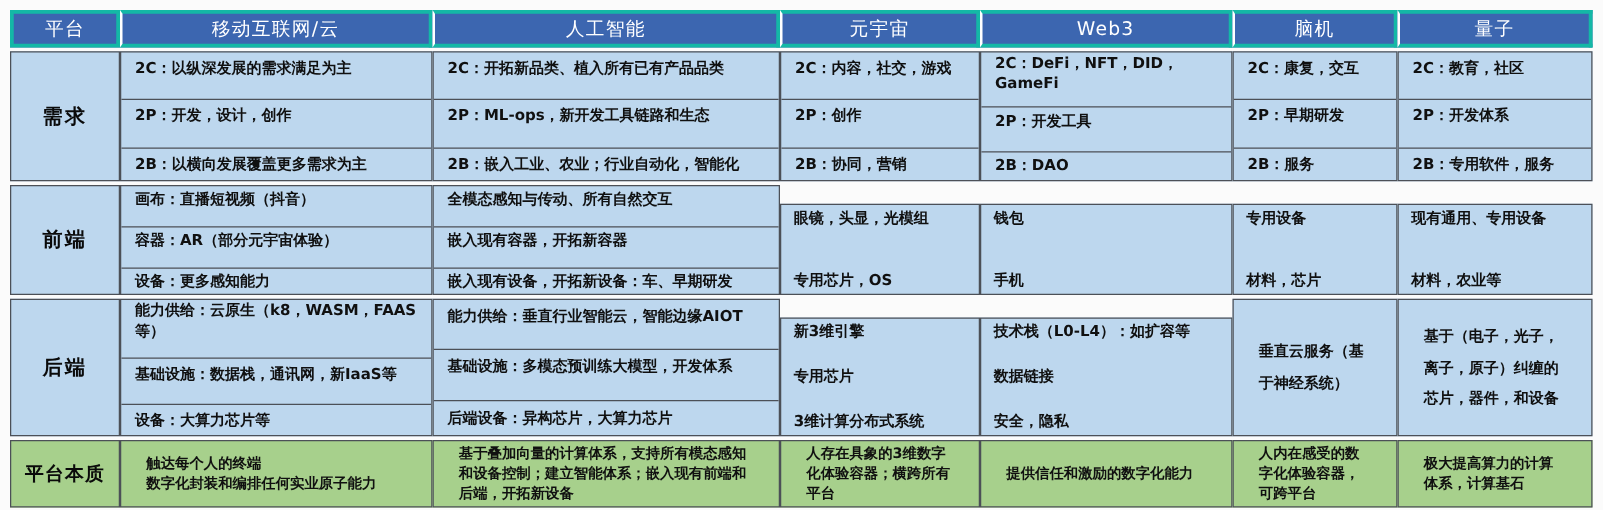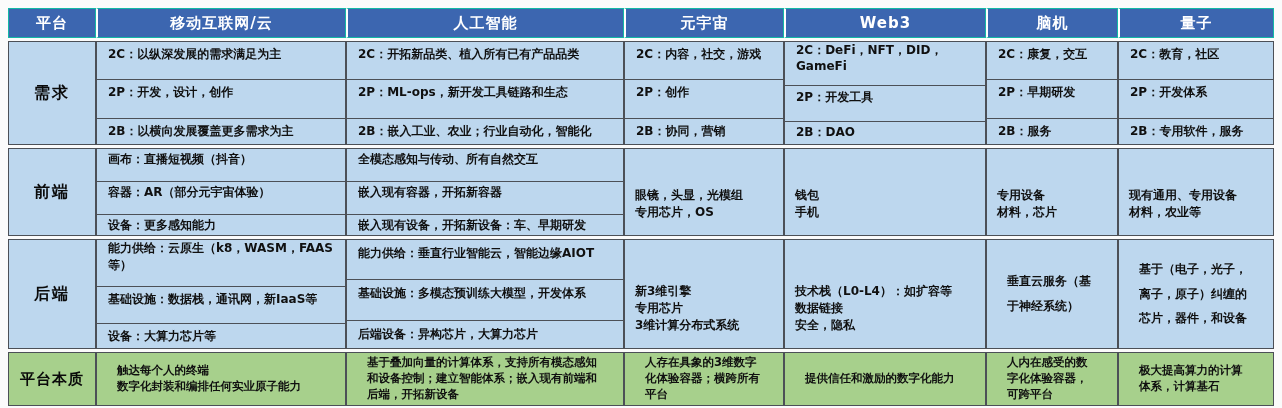--- a/index.html
+++ b/index.html
@@ -9,40 +9,40 @@
     display:grid;
     grid-template-columns:88px 250px 278px 160px 202px 132px 156px;
     grid-template-rows:30px 104px 88px 110px 54px;
     row-gap:3px;
   }
   .row{ display:contents; }
   
   .hcell{
     background:var(--header-bg,#3c66b0); color:var(--header-text,#fff);
     display:flex; align-items:center; justify-content:center;
-    font-size:15px; font-weight:bold; letter-spacing:1px;
-    border:1px solid #14b8a6;
+    font-size:15px; font-weight:normal; letter-spacing:1px;
+    border:3px solid #14b8a6;
   }
   .hcell + .hcell{ border-left:2px solid #ffffff; }
   
   .cell{
     background:var(--cell-bg,#bdd7ee);
     border:1px solid var(--border,#4c5057);
     color:var(--text,#101010);
     font-size:12px; font-weight:600;
     overflow:hidden;
   }
   .label{
     display:flex; align-items:center; justify-content:center;
     font-size:16px; font-weight:bold; letter-spacing:2px; color:#0a0a0a;
   }
   .sub{ display:flex; flex-direction:column;gap:12px; }
   .subcell{ flex:1; display:flex; align-items:center; padding:0 11px; }
   .subcell + .subcell{ border-top:1px solid var(--border,#4c5057); }
-  .spread{ display:flex; flex-direction:column; justify-content:flex-end; padding:14px 10px; }
+  .spread{ display:flex; flex-direction:column; justify-content:space-between; padding:2px 10px;margin-top:15px; }
   .para{ display:flex; flex-direction:column; justify-content:center; padding:3px 20px; }
   .para .line{ line-height:2.05; }
   .essence{ background:var(--essence-bg,#a7d08c); }
   .essence .line{ line-height:1.5; }
   .essence.para{ font-size:11.5px; }
   .essence .tight{ line-height:1.38; }
   .lbl-essence{ font-size:15px; letter-spacing:1px; }
 </style>
 </head>
 <body>

